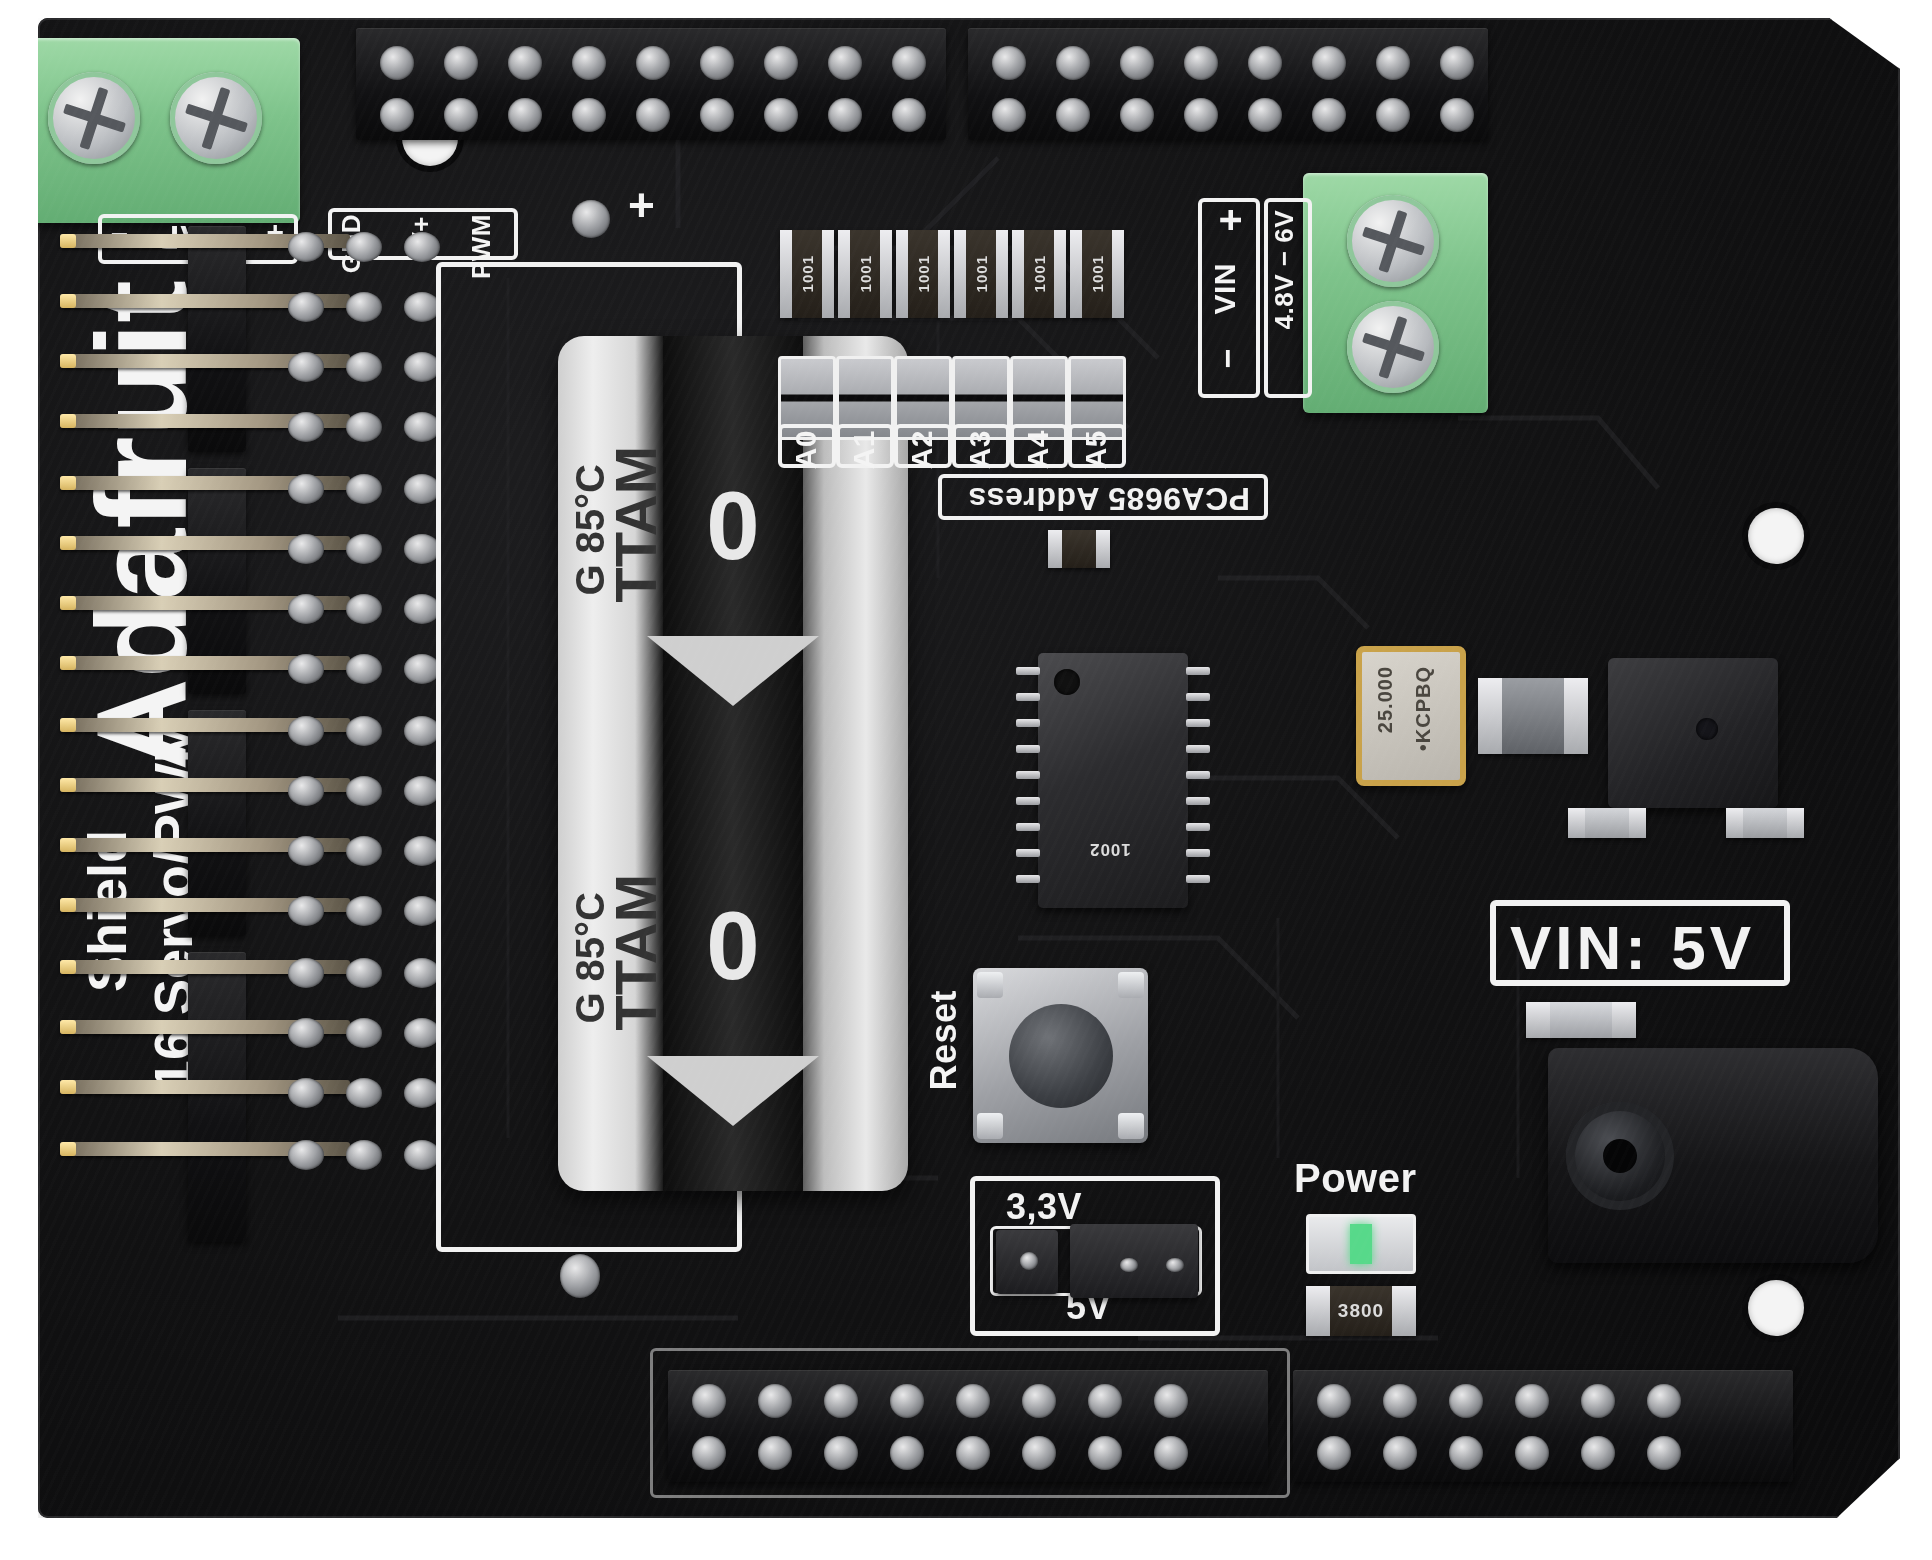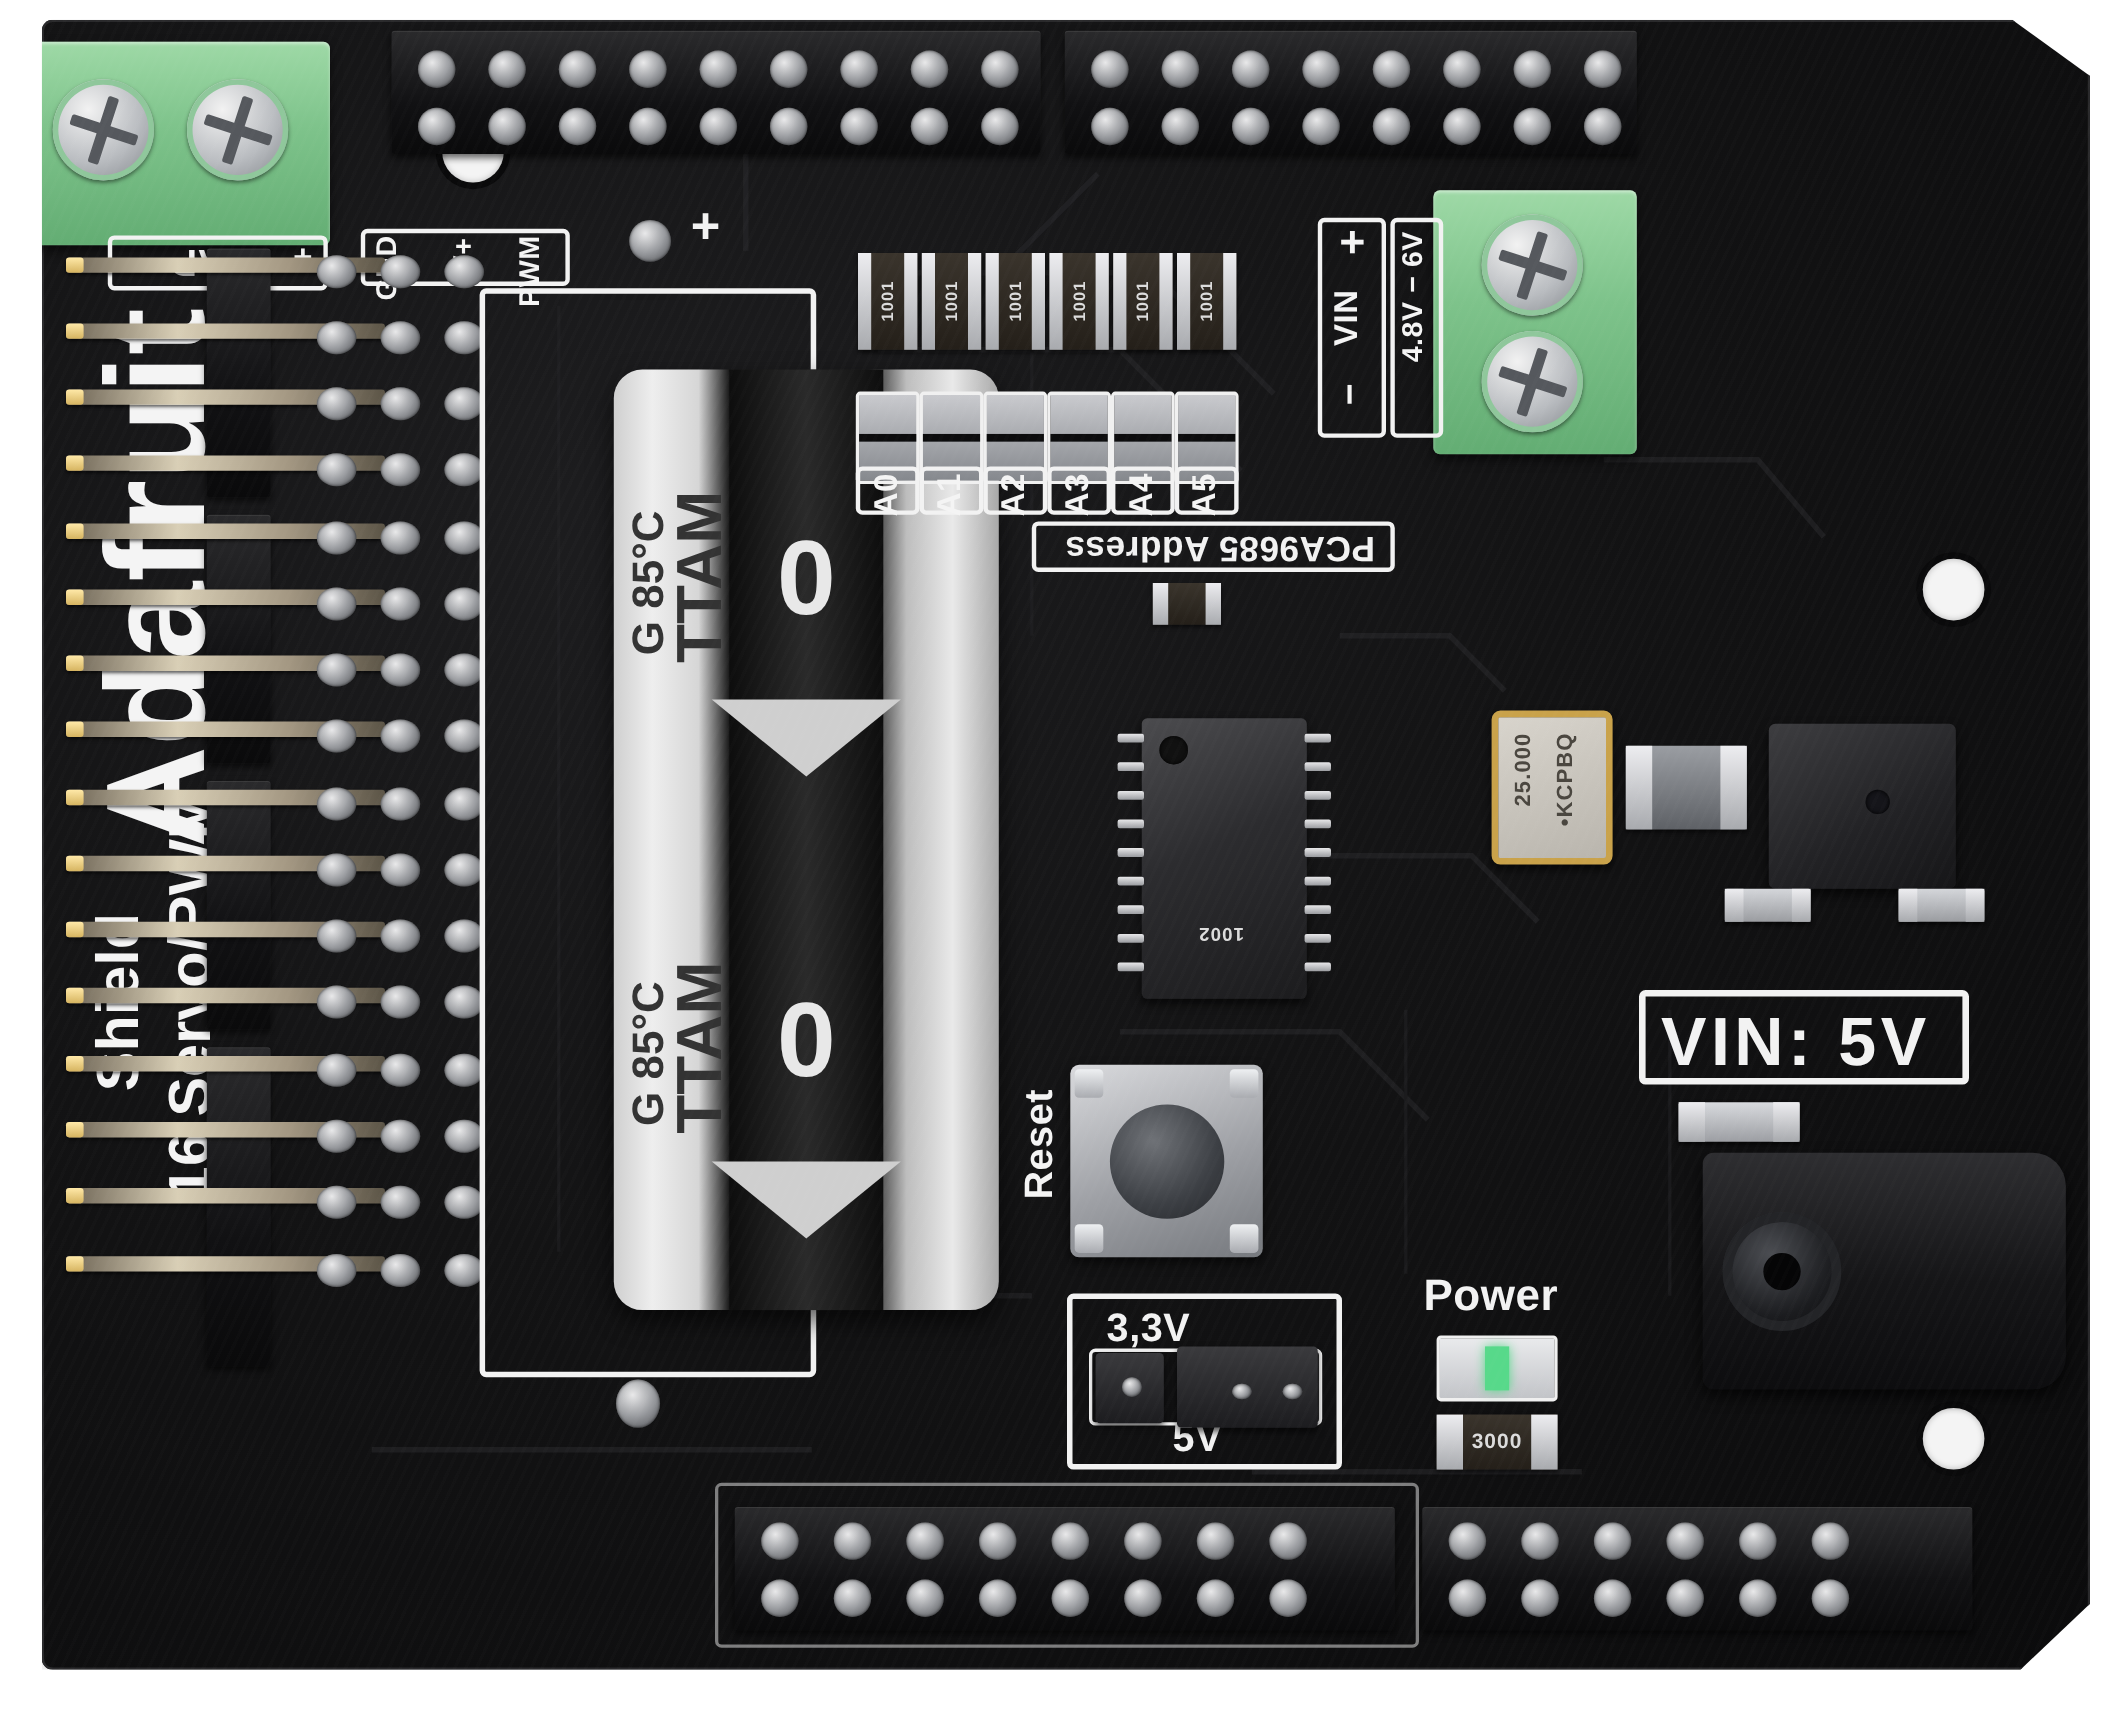--- a/index.html
+++ b/index.html
@@ -528,21 +528,21 @@
     <div class="jmp" style="left:1032px; top:1206px; width:128px; height:74px;"></div>
     <div class="hole" style="left:982px; top:1234px; width:18px; height:18px;"></div>
     <div class="hole" style="left:1082px; top:1240px; width:18px; height:14px;"></div>
     <div class="hole" style="left:1128px; top:1240px; width:18px; height:14px;"></div>
 
     <div class="silk" style="left:1256px; top:1138px; font-size:40px;">Power</div>
     <div class="led">
       <div class="em"></div>
     </div>
     <div class="res" style="left:1268px; top:1268px; width:110px; height:50px;">
-      <span style="writing-mode:horizontal-tb;transform:none;font-size:19px;">3000</span>
+      <span style="writing-mode:horizontal-tb;transform:none;font-size:19px;">3800</span>
     </div>
 
     <div class="jack">
       <div class="ring">
         <div class="hole2"></div>
       </div>
     </div>
     <div class="res" style="left:1488px; top:984px; width:110px; height:36px; background:linear-gradient(180deg,#d8dade,#9c9ea3);"></div>
 
     <div class="hdr" style="left:630px; top:1352px; width:600px; height:112px;"></div>

